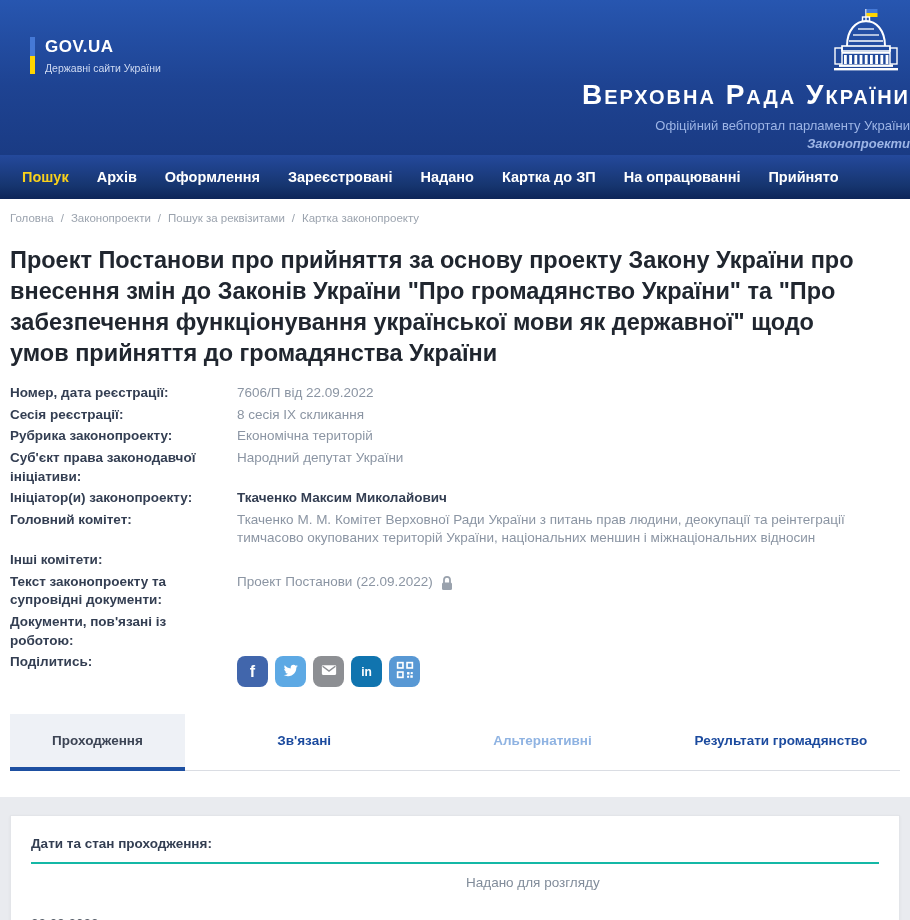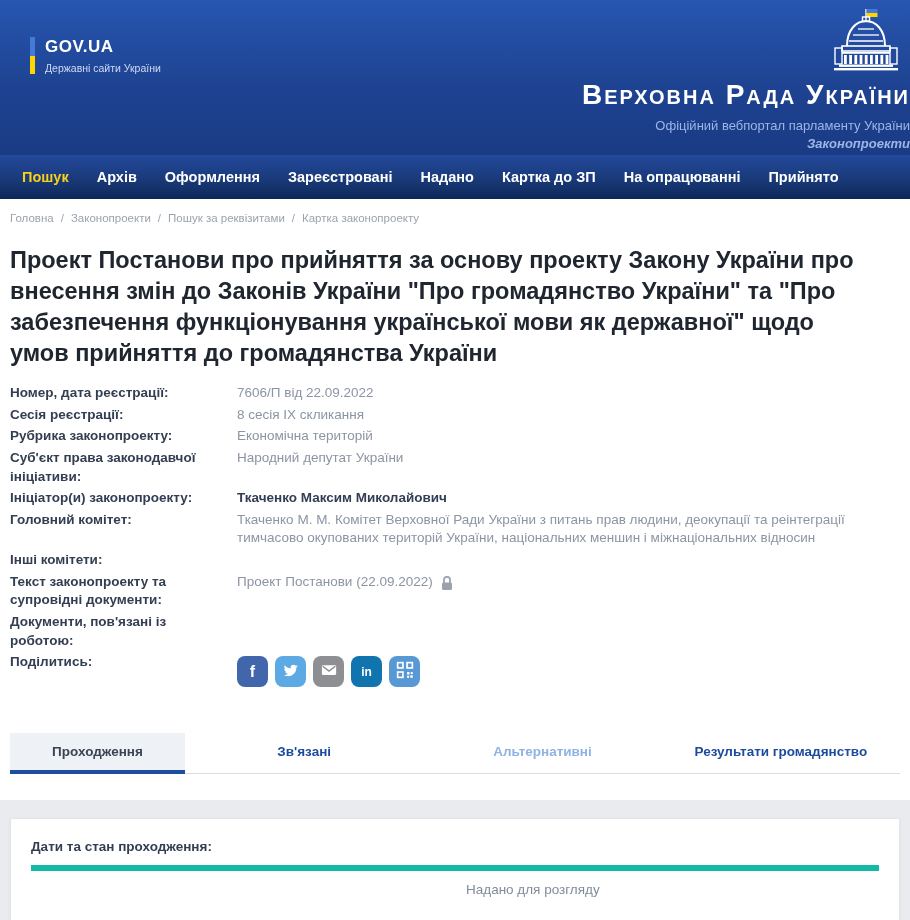--- a/index.html
+++ b/index.html
@@ -52,34 +52,34 @@
   .share-row { display:flex; gap:7px; margin-top:3px; }
   .share-btn {
     width:31px; height:31px; border-radius:8px; border:none; cursor:pointer;
     display:flex; align-items:center; justify-content:center; color:#fff; padding:0;
   }
   .share-btn .txt { font-size:16px; font-weight:bold; color:#fff; font-family:"Liberation Sans",sans-serif; }
   .share-btn .txt.small { font-size:12px; }
   
   .tabs { display:flex; margin:24px 10px 0; border-bottom:1px solid #dadde3; }
   .tab {
-    height:41px; display:flex; align-items:center; justify-content:center;
+    height:57px; display:flex; align-items:center; justify-content:center;
     font-size:13.5px; font-weight:bold; color:#1b4a9e; cursor:pointer;
-    border-bottom:4px solid transparent; margin-bottom:-1px;margin-top:19px;
+    border-bottom:4px solid transparent; margin-bottom:-1px;
   }
   .tab.active { width:175px; flex:0 0 175px; background:#eef1f6; color:#3c4454; border-bottom-color:#1d4fa1; }
   .tab.normal { flex:1; }
   .tab.disabled { flex:1; color:#8fb3e2; cursor:default; }
   
   .progress-section { flex:1; background:#e9ebef; margin-top:26px; padding:18px 10px 16px; }
   .card {
     background:#fff; border:1px solid #e3e5e9; box-shadow:0 1px 3px rgba(0,0,0,.05);
     padding:14px 20px 18px;
   }
-  .ptable-row { display:grid; grid-template-columns:435px 1fr; padding:11px 0; border-bottom:6px solid #14b8a6; font-size:13.5px; }
+  .ptable-row { display:grid; grid-template-columns:435px 1fr; padding:11px 0; border-bottom:2px solid #14b8a6; font-size:13.5px; }
   .ptable-row.head { font-weight:bold; color:#333e52; padding-top:6px; }
   .ptable-row:last-child { border-bottom:none; }
   .cell-date { color:#565e69;margin-top:41px; }
   .cell-status { color:#818c9a; }
 </style>
 </head>
 <body>
 
 <div class="header">
   <div class="gov-logo">

